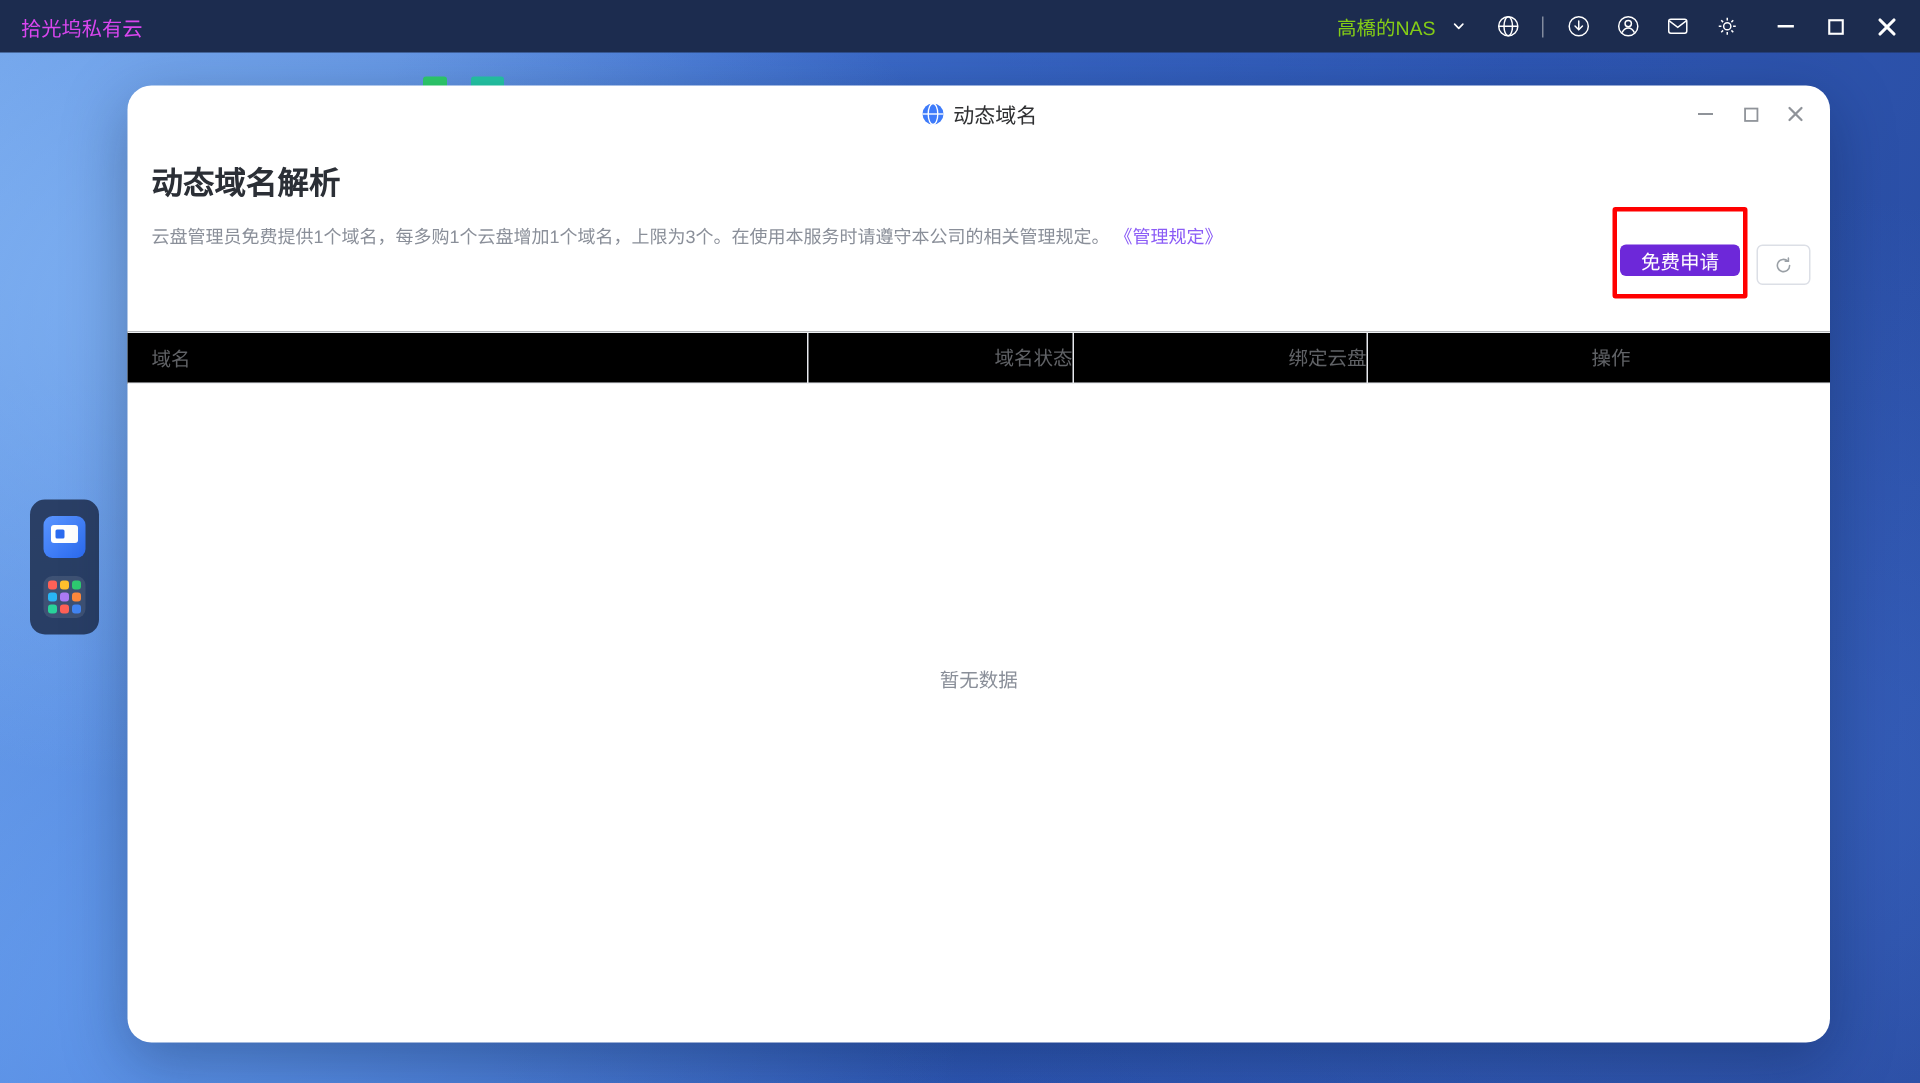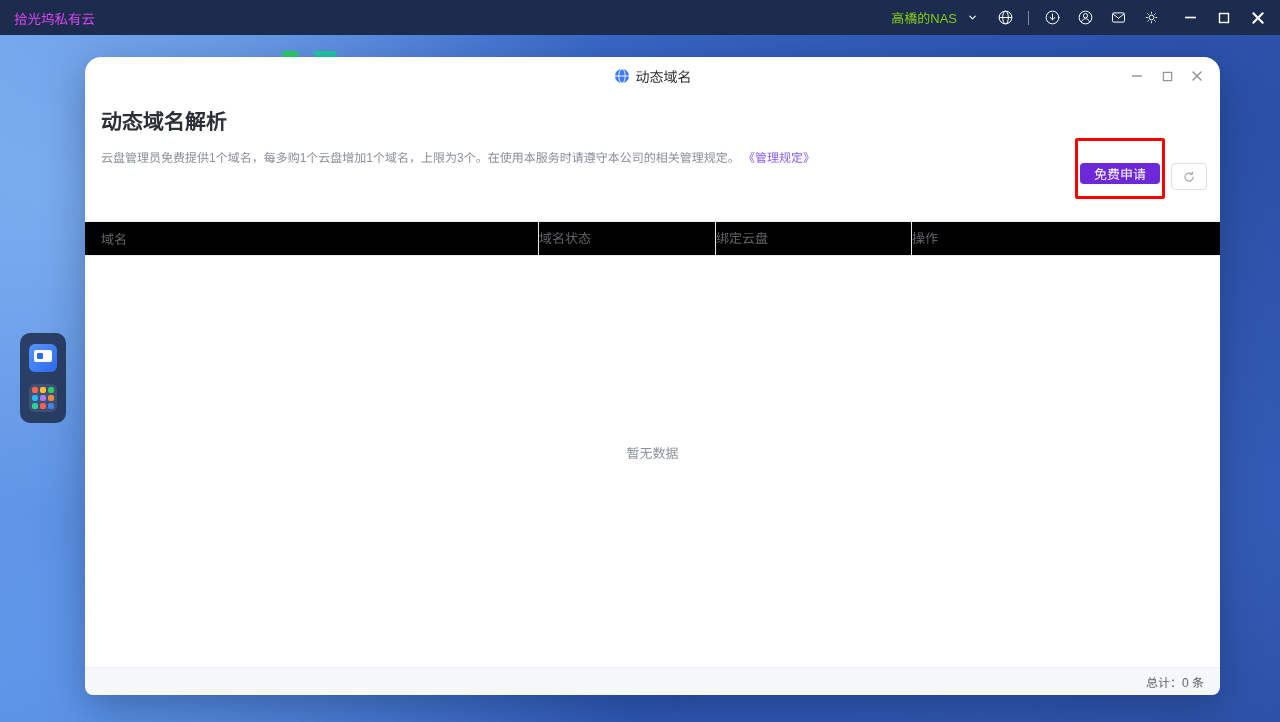--- a/index.html
+++ b/index.html
@@ -77,21 +77,21 @@
     background:#6d28d9; color:#fff; font-size:13px; border:none; border-radius:4px; cursor:pointer; }
   .red-box { position:absolute; left:990px; top:81px; width:90px; height:61px;
     border:3px solid #ff0000; border-radius:2px; pointer-events:none; z-index:3; }
   .refresh-btn { position:absolute; left:1086px; top:106px; width:36px; height:27px;
     border:1px solid #dcdfe6; border-radius:4px; background:#fff; cursor:pointer;
     display:flex; align-items:center; justify-content:center; }
 
   .thead { position:absolute; top:140px; left:0; right:0; height:35px;
     background:#000000; border-top:1px solid #eef0f3; border-bottom:1px solid #eef0f3;
     display:flex; align-items:center; font-size:13px; color:#606266;margin-top:24px; }
-  .th { text-align:left; }
+  .th { text-align:right; }
   .th:not(:first-child){ border-left:1px solid #e8eaee; line-height:34px; height:34px; }
   .th.c0 { width:453px; text-align:left; padding-left:16px; }
   .th.c1 { width:177px; } .th.c2 { width:196px; }
   .th.c3 { width:133px; } .th.c4 { width:176px; }
 
   .empty-text { position:absolute; top:386px; left:0; right:0; text-align:center;
     font-size:13px; color:#8a8f99; }
 
   .dlg-footer { position:absolute; bottom:0; left:0; right:0; height:28px;
     background:#f6f7f9; border-top:1px solid #edeff2; border-radius:0 0 8px 8px;
@@ -242,18 +242,15 @@
 
     <div class="thead">
       <div class="th c0">域名</div>
       <div class="th c1">域名状态</div>
       <div class="th c2">绑定云盘</div>
       <div class="th c4">操作</div>
     </div>
 
     <div class="empty-text">暂无数据</div>
 
-    <div class="dlg-footer">
-      <span>总计：0 条</span>
-    </div>
 
   </div>
 </div>
 
 </body></html>

